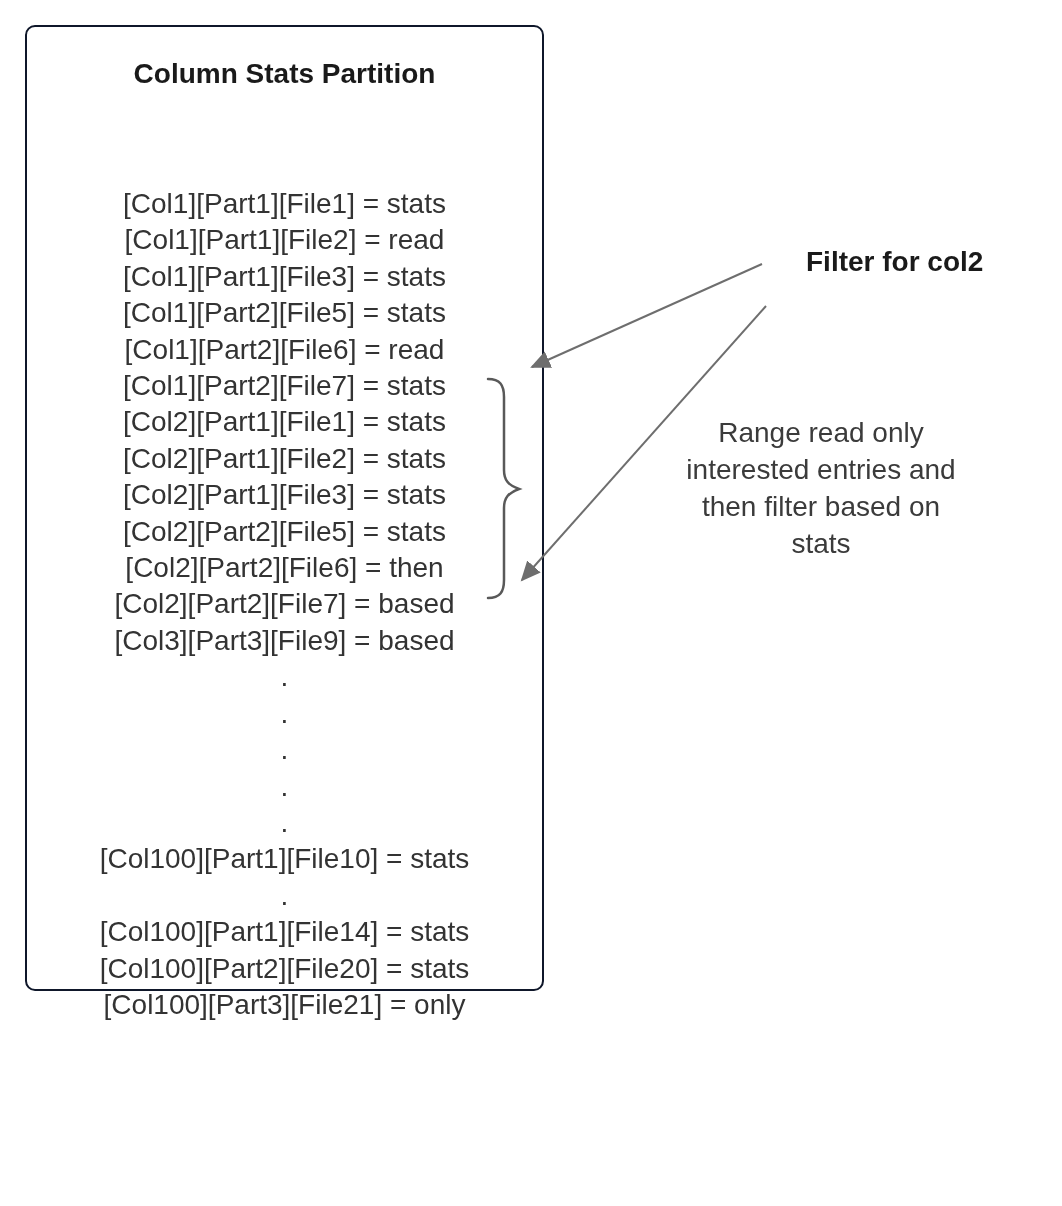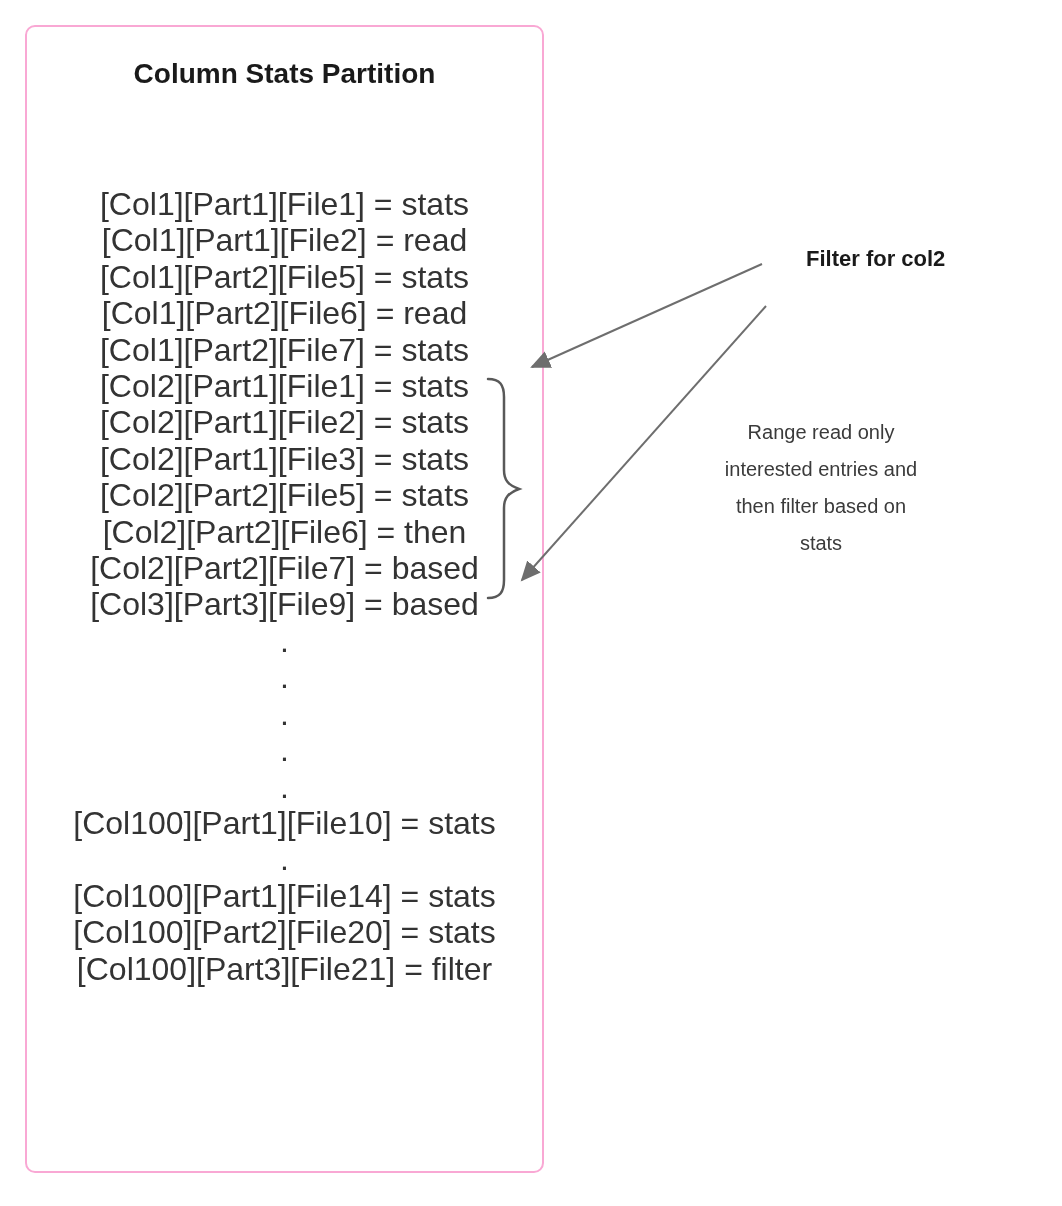--- a/index.html
+++ b/index.html
@@ -13,61 +13,61 @@
     width: 1062px;
     height: 1206px;
     background: #ffffff;
     overflow: hidden;
   }
   .partition-box {
     position: absolute;
     left: 25px;
     top: 25px;
     width: 519px;
-    height: 1148px;
-    border: 2px solid #f9a8d4;
+    height: 966px;
+    border: 2px solid #0f172a;
     border-radius: 10px;
     background: #ffffff;
     box-sizing: border-box;
     padding-top: 30px;
   }
   .box-title {
     text-align: center;
     font-size: 28px;
     font-weight: bold;
     color: #1a1a1a;
     line-height: 34px;
   }
   .entries {
     margin-top: 95px;
     text-align: center;
-    font-size: 32px;
+    font-size: 28px;
     color: #333333;
   }
   .entry {
     line-height: 36.4px;
     white-space: nowrap;
   }
   .filter-label {
     position: absolute;
     left: 806px;
     top: 246px;
     width: 250px;
-    font-size: 22px;
+    font-size: 28px;
     font-weight: bold;
     color: #1a1a1a;
     white-space: nowrap;
   }
   .note-text {
     position: absolute;
     left: 666px;
     top: 414px;
     width: 310px;
     text-align: center;
-    font-size: 20px;
+    font-size: 28px;
     line-height: 37px;
     color: #3b3b3b;
     white-space: pre-line;
   }
   .overlay {
     position: absolute;
     left: 0;
     top: 0;
     pointer-events: none;
   }
@@ -75,40 +75,41 @@
 </head>
 <body>
 
 <div class="canvas">
 
   <div class="partition-box">
     <div class="box-title">Column Stats Partition</div>
     <div class="entries">
         <div class="entry">[Col1][Part1][File1] = stats</div>
         <div class="entry">[Col1][Part1][File2] = read</div>
+        <div class="entry">[Col1][Part1][File3] = stats</div>
         <div class="entry">[Col1][Part2][File5] = stats</div>
         <div class="entry">[Col1][Part2][File6] = read</div>
         <div class="entry">[Col1][Part2][File7] = stats</div>
         <div class="entry">[Col2][Part1][File1] = stats</div>
         <div class="entry">[Col2][Part1][File2] = stats</div>
         <div class="entry">[Col2][Part1][File3] = stats</div>
         <div class="entry">[Col2][Part2][File5] = stats</div>
         <div class="entry">[Col2][Part2][File6] = then</div>
         <div class="entry">[Col2][Part2][File7] = based</div>
         <div class="entry">[Col3][Part3][File9] = based</div>
         <div class="entry">.</div>
         <div class="entry">.</div>
         <div class="entry">.</div>
         <div class="entry">.</div>
         <div class="entry">.</div>
         <div class="entry">[Col100][Part1][File10] = stats</div>
         <div class="entry">.</div>
         <div class="entry">[Col100][Part1][File14] = stats</div>
         <div class="entry">[Col100][Part2][File20] = stats</div>
-        <div class="entry">[Col100][Part3][File21] = filter</div>
+        <div class="entry">[Col100][Part3][File21] = only</div>
       </div>
   </div>
 
   <div class="filter-label">Filter for col2</div>
 
   <div class="note-text">Range read only
 interested entries and
 then filter based on
 stats</div>
 

